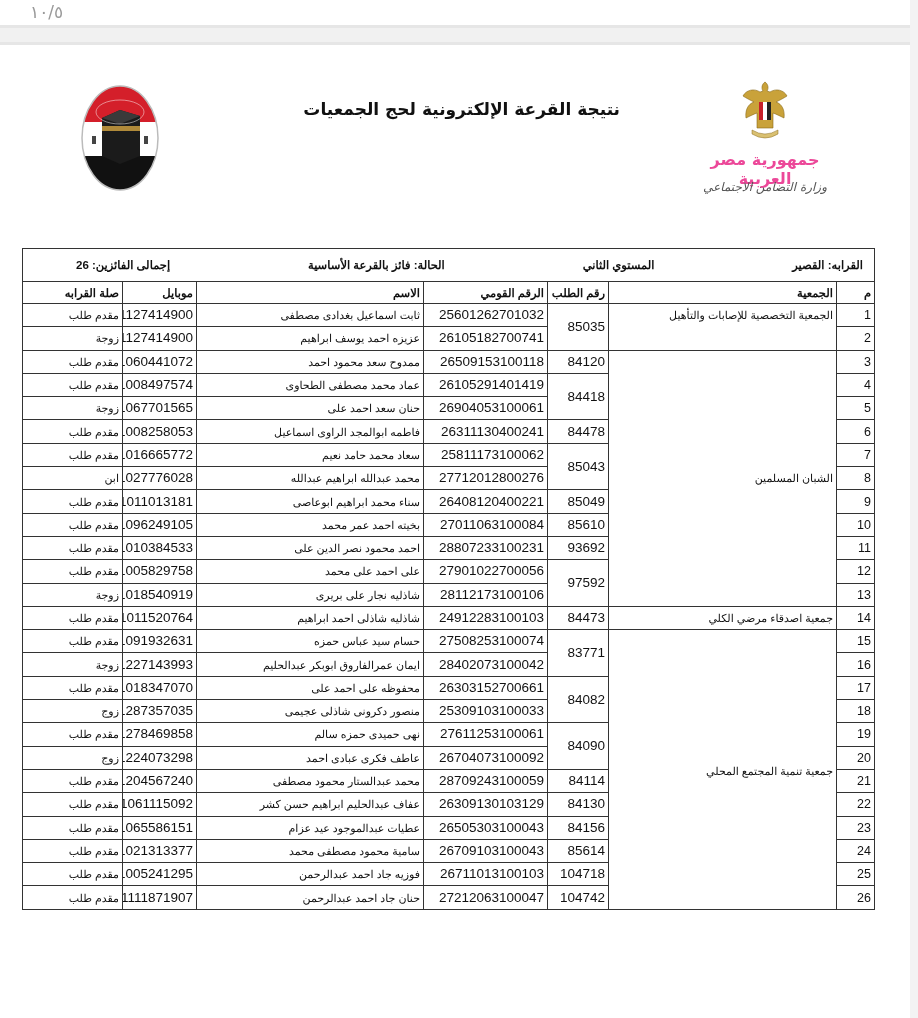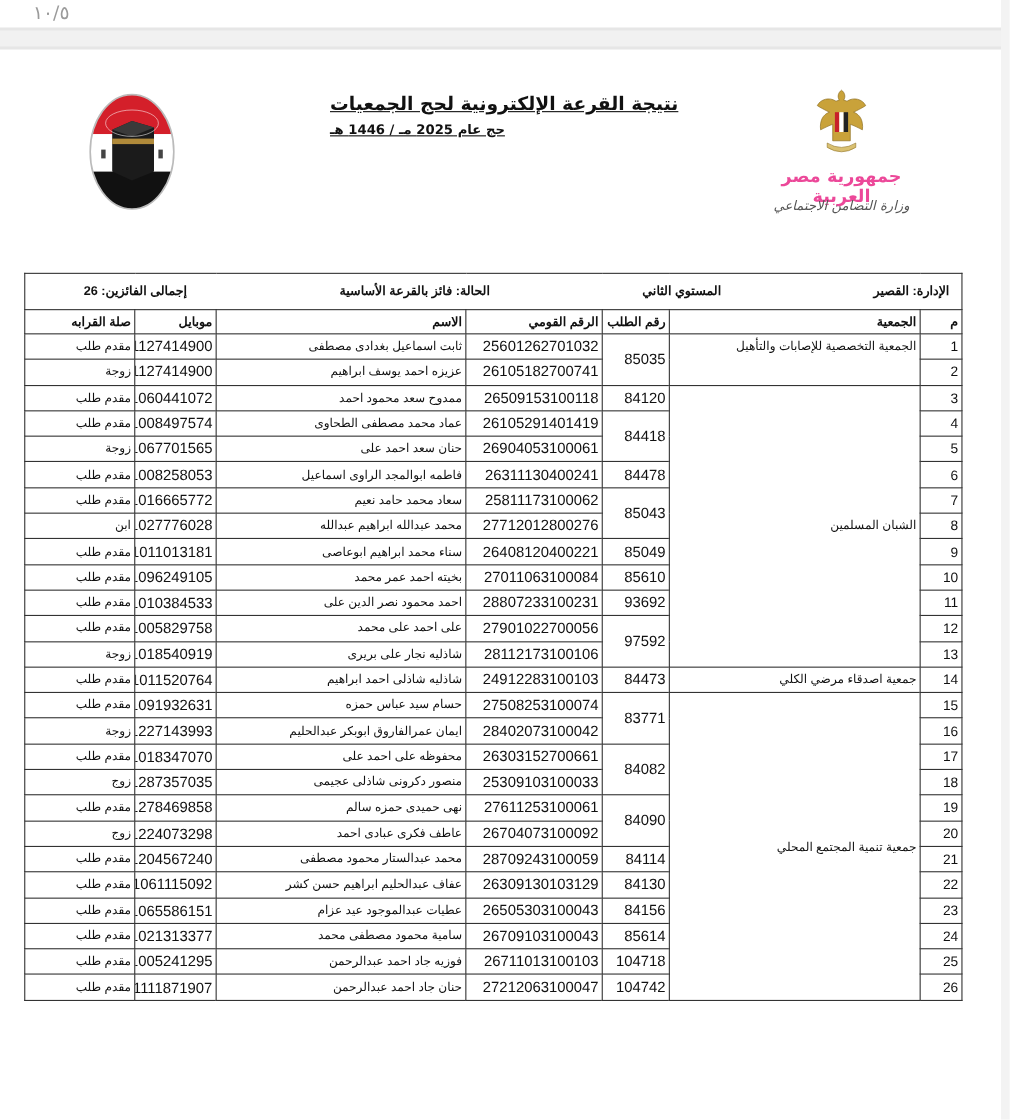--- a/index.html
+++ b/index.html
@@ -4,21 +4,21 @@
 <style>
   html, body { margin:0; padding:0; }
   body { width:918px; height:1018px; background:#ffffff; position:relative; overflow:hidden; font-family:"DejaVu Sans", sans-serif; }
   .topbar { position:absolute; left:0; top:0; width:918px; height:30px; background:#ffffff; }
   .page-num { position:absolute; left:30px; top:2px; font-size:17px; color:#9a9a9a; font-family:"DejaVu Sans", sans-serif; }
   .bar1 { position:absolute; left:0; top:25px; width:910px; height:3px; background:#e6e6e6; }
   .bar2 { position:absolute; left:0; top:28px; width:910px; height:14px; background:#f1f1f1; }
   .bar3 { position:absolute; left:0; top:42px; width:910px; height:3px; background:#e6e6e6; }
   .scroll-track { position:absolute; right:0; top:0; width:8px; height:1018px; background:#f3f3f3; }
 
-  .title-block { position:absolute; left:300px; top:82px; width:320px; text-align:left; direction:rtl; color:#111; font-family:"DejaVu Sans", sans-serif;text-decoration:underline; }
+  .title-block { position:absolute; left:300px; top:96px; width:320px; text-align:right; direction:rtl; color:#111; font-family:"DejaVu Sans", sans-serif; }
   .title-main { font-size:17px; font-weight:bold; line-height:26px; }
   .title-year { font-size:12px; font-weight:bold; line-height:20px; }
   .title-dir { font-size:16px; font-weight:bold; line-height:24px; }
   .title-total { font-size:15px; font-weight:bold; line-height:24px; }
 
   .emblem { position:absolute; left:740px; top:80px; width:50px; height:62px; }
   .gov-name { position:absolute; left:690px; top:150px; width:150px; text-align:center; font-size:16px; font-weight:bold; color:#ec4899; direction:rtl; font-family:"DejaVu Sans", sans-serif; }
   .ministry { position:absolute; left:690px; top:180px; width:150px; text-align:center; font-size:12px; color:#555; direction:rtl; font-family:"DejaVu Serif", serif; font-style:italic; }
 
   .hajj-logo { position:absolute; left:78px; top:82px; width:84px; height:112px; }
@@ -43,21 +43,20 @@
 <div class="topbar">
   <span class="page-num">١٠/٥</span>
 </div>
 <div class="bar1"></div>
 <div class="bar2"></div>
 <div class="bar3"></div>
 <div class="scroll-track"></div>
 
 <div class="title-block">
   <div class="title-main">نتيجة القرعة الإلكترونية لحج الجمعيات</div>
-  <div class="title-year">حج عام 2025 مـ / 1446 هـ</div>
 </div>
 
 <svg class="emblem" viewBox="0 0 50 62">
   <path d="M25 2 C22 4 21 8 23 11 L20 12 C14 8 6 10 3 16 C6 18 10 20 14 22 C8 24 5 30 6 38 C10 36 14 34 17 33 L17 48 L33 48 L33 33 C36 34 40 36 44 38 C45 30 42 24 36 22 C40 20 44 18 47 16 C44 10 36 8 30 12 L27 11 C29 8 28 4 25 2 Z" fill="#c9a23a" stroke="#8a6a1a" stroke-width="0.6"></path>
   <rect x="19" y="22" width="4" height="18" fill="#c8202a"></rect>
   <rect x="23" y="22" width="4" height="18" fill="#ffffff"></rect>
   <rect x="27" y="22" width="4" height="18" fill="#222"></rect>
   <path d="M12 50 Q25 58 38 50 L38 54 Q25 62 12 54 Z" fill="#d9c071" stroke="#8a6a1a" stroke-width="0.5"></path>
 </svg>
 <div class="gov-name">جمهورية مصر العربية</div>
@@ -90,21 +89,21 @@
     <col style="width:61px">
     <col style="width:124px">
     <col style="width:227px">
     <col style="width:74px">
     <col style="width:100px">
   </colgroup>
   <tbody id="tbody">
     <tr class="info">
       <td colspan="7">
         <div class="info-flex">
-          <span>الإدارة:  القصير</span>
+          <span>القرابه:  القصير</span>
           <span>المستوي الثاني</span>
           <span>الحالة:  فائز بالقرعة الأساسية</span>
           <span>إجمالى الفائزين:  26</span>
         </div>
       </td>
     </tr>
     <tr>
       <th>م</th>
       <th>الجمعية</th>
       <th>رقم الطلب</th>

